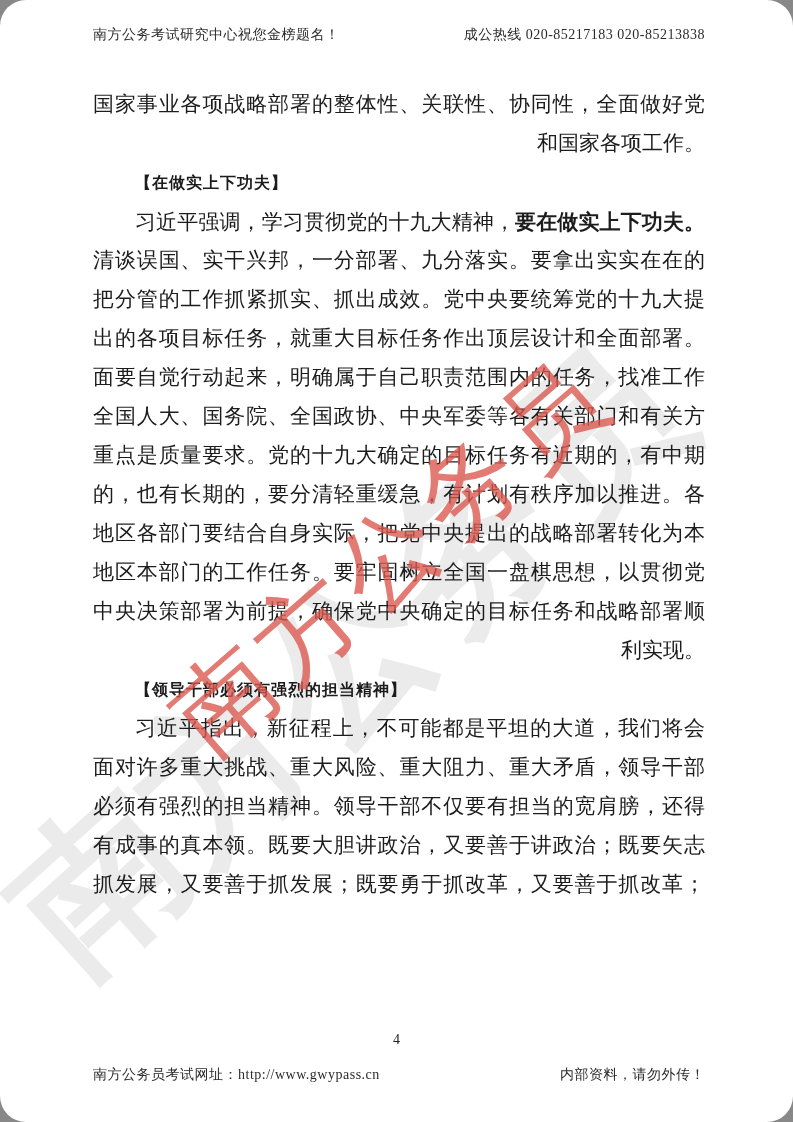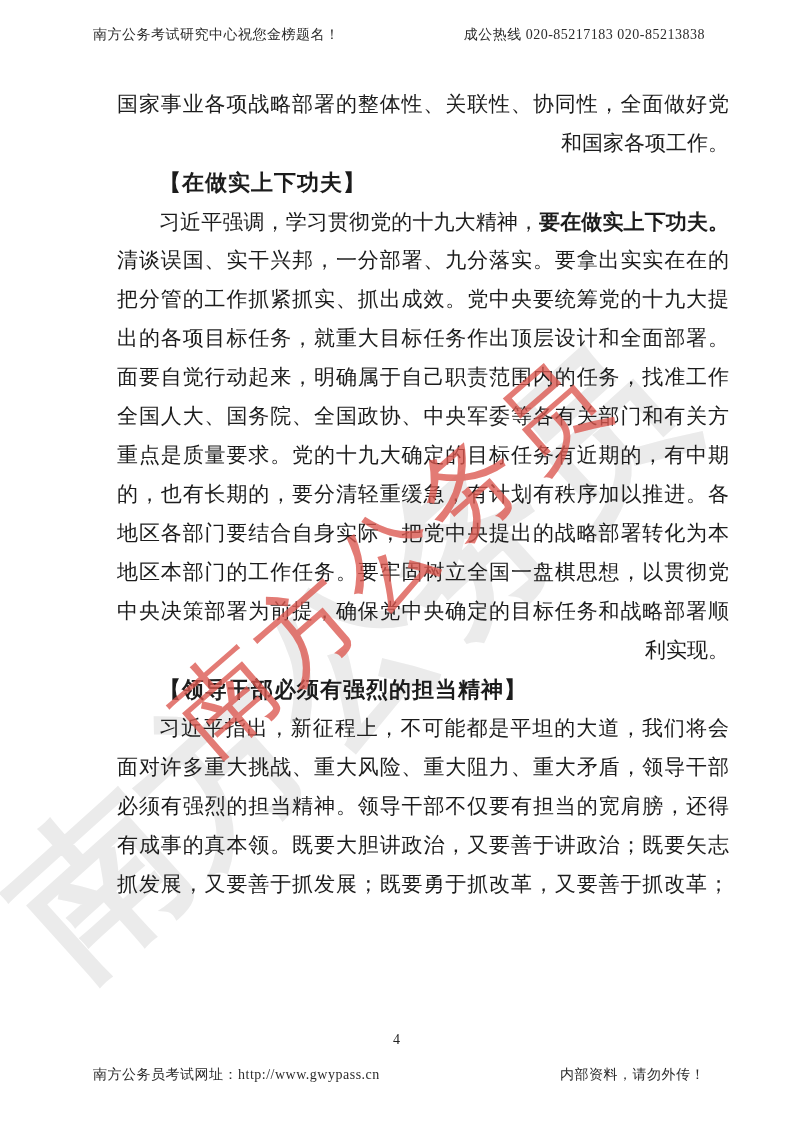--- a/index.html
+++ b/index.html
@@ -3,20 +3,21 @@
 <meta charset="utf-8">
 <style>
   html,body{margin:0;padding:0;background:#888;}
   .page{
     position:relative;
     width:793px;height:1122px;
     background:#ffffff;
     overflow:hidden;
     font-family:"Liberation Serif","DejaVu Serif",serif;
     color:#1c1c1c;
+    border-radius:26px;
   }
   
   .header{
     position:absolute;left:93px;top:26px;width:612px;
     display:flex;justify-content:space-between;
     font-size:14px;color:#2b2b2b;letter-spacing:0.5px;
   }
   .footer{
     position:absolute;left:93px;top:1066px;width:612px;
     display:flex;justify-content:space-between;
@@ -24,28 +25,27 @@
   }
   .pageno{
     position:absolute;left:0;top:1032px;width:100%;
     text-align:center;font-size:14px;color:#222;
   }
   
   .doc-body{
     position:absolute;left:93px;top:85px;width:612px;
     font-size:21px;line-height:39px;
     z-index:1;
-    margin-left:24px;
   }
   .line{height:39px;overflow:visible;}
   .fill{text-align:justify;text-align-last:justify;}
   .endline{text-align:right;}
   .indent{padding-left:42px;}
   .heading{
-    font-weight:700;font-size:22px;
+    font-weight:700;font-size:16px;
     font-family:Liberation Sans, sans-serif;
     padding-left:42px;letter-spacing:1px;
   }
   .bold-seg{
     font-weight:700;
     font-family:"Liberation Sans","DejaVu Sans",sans-serif;
   }
   
   .wm-gray{
     position:absolute;left:350px;top:660px;

